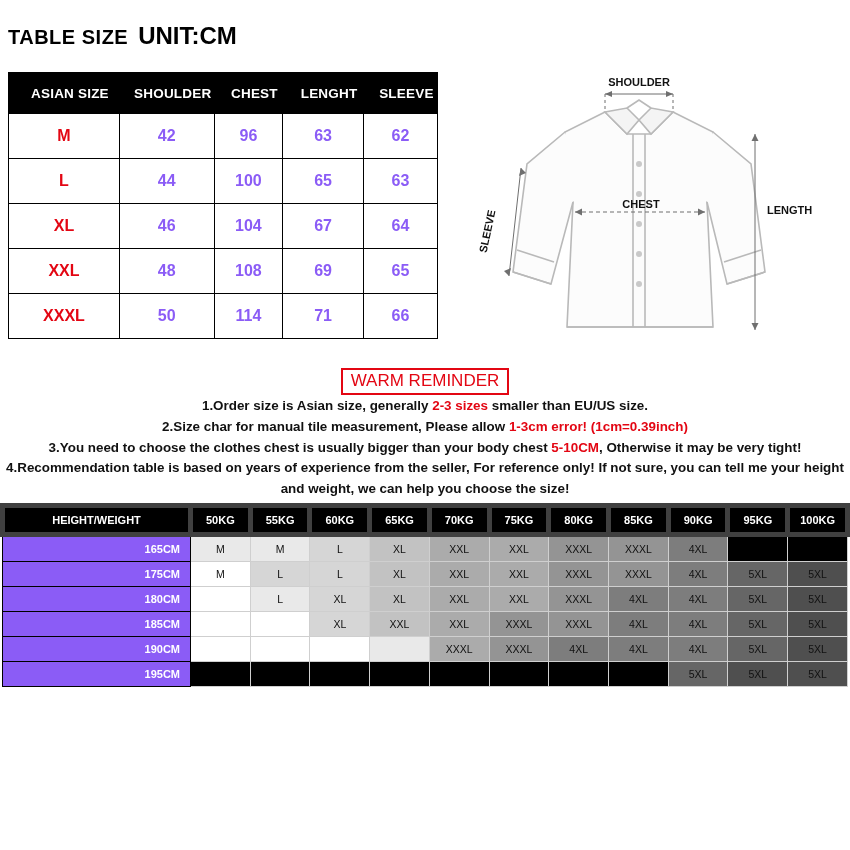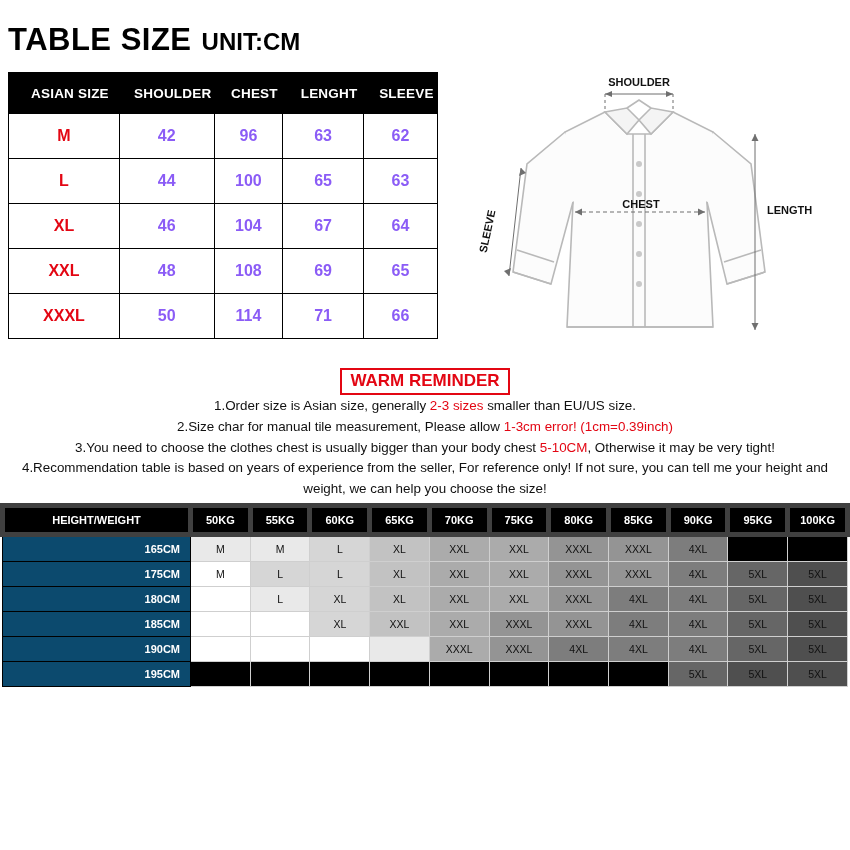--- a/index.html
+++ b/index.html
@@ -8,21 +8,21 @@
     font-family:"Liberation Sans", sans-serif;
     -webkit-font-smoothing:antialiased;
   }
   .page{position:relative;width:850px;height:850px;background:#fff;overflow:hidden;}
   .sheet{position:absolute;left:0;top:62px;width:850px;height:700px;background:#fff;}
 
   
   .title-row{
     position:absolute;left:8px;top:22px;display:flex;align-items:baseline;gap:10px;
   }
-  .title-main{font-size:31px;font-weight:bold;color:#000;letter-spacing:.5px;}
+  .title-main{font-size:20px;font-weight:bold;color:#000;letter-spacing:.5px;}
   .title-unit{font-size:24px;font-weight:bold;color:#000;}
   .title-unit .cm{color:#000000;}
 
   
   .size-table{
     position:absolute;left:8px;top:72px;width:430px;border-collapse:collapse;
   }
   .size-table th{
     background:#000;color:#fff;font-size:13.5px;font-weight:bold;
     height:38px;text-align:center;border:1px solid #000;letter-spacing:.2px;padding-left:13px;
@@ -38,43 +38,43 @@
   .size-table col.c3{width:82px;}
   .size-table col.c4{width:75px;}
 
   
   .diagram{position:absolute;left:455px;top:72px;width:385px;height:300px;}
   .diagram svg{display:block;}
 
   
   .warn-wrap{position:absolute;left:0;top:368px;width:850px;text-align:center;}
   .warn-title{
-    display:inline-block;border:2px solid #e30613;color:#e30613;font-weight:bold;
+    display:inline-block;border:2px solid #e30613;color:#e30613;font-weight:normal;
     font-size:17px;padding:1px 8px 2px;background:#fff;
   }
-  .notes{position:absolute;left:6px;top:396px;width:838px;text-align:center;}
+  .notes{position:absolute;left:6px;top:396px;width:838px;text-align:center;font-weight:bold;}
   .note{font-size:13.4px;color:#111;line-height:1.55;}
   .note .r{color:#e30613;}
   .note.n3{font-size:13.4px;}
   .note.n4{text-align:center;}
 
   
   .matrix{
     position:absolute;left:0;top:503px;width:850px;border-collapse:collapse;
     table-layout:fixed;
   }
   .matrix th{
     background:#000;color:#fff;font-size:11px;font-weight:bold;height:22px;
     text-align:center;border:5px solid #404040;
   }
   .matrix td{
     height:22px;text-align:center;font-size:10.5px;color:#111;border:1px solid #cfcfcf;
   }
   .matrix td.rowlab{
-    background:#0c4a6e;color:#fff;font-size:11px;font-weight:bold;text-align:right;
+    background:#8b5cf6;color:#fff;font-size:11px;font-weight:bold;text-align:right;
     padding-right:10px;border:1px solid #000;
   }
   .matrix col.lab{width:188px;}
 
   
   .s0{background:#ffffff;}
   .s1{background:#e9e9e9;}
   .s2{background:#d6d6d6;}
   .s3{background:#c2c2c2;}
   .s4{background:#ababab;}

